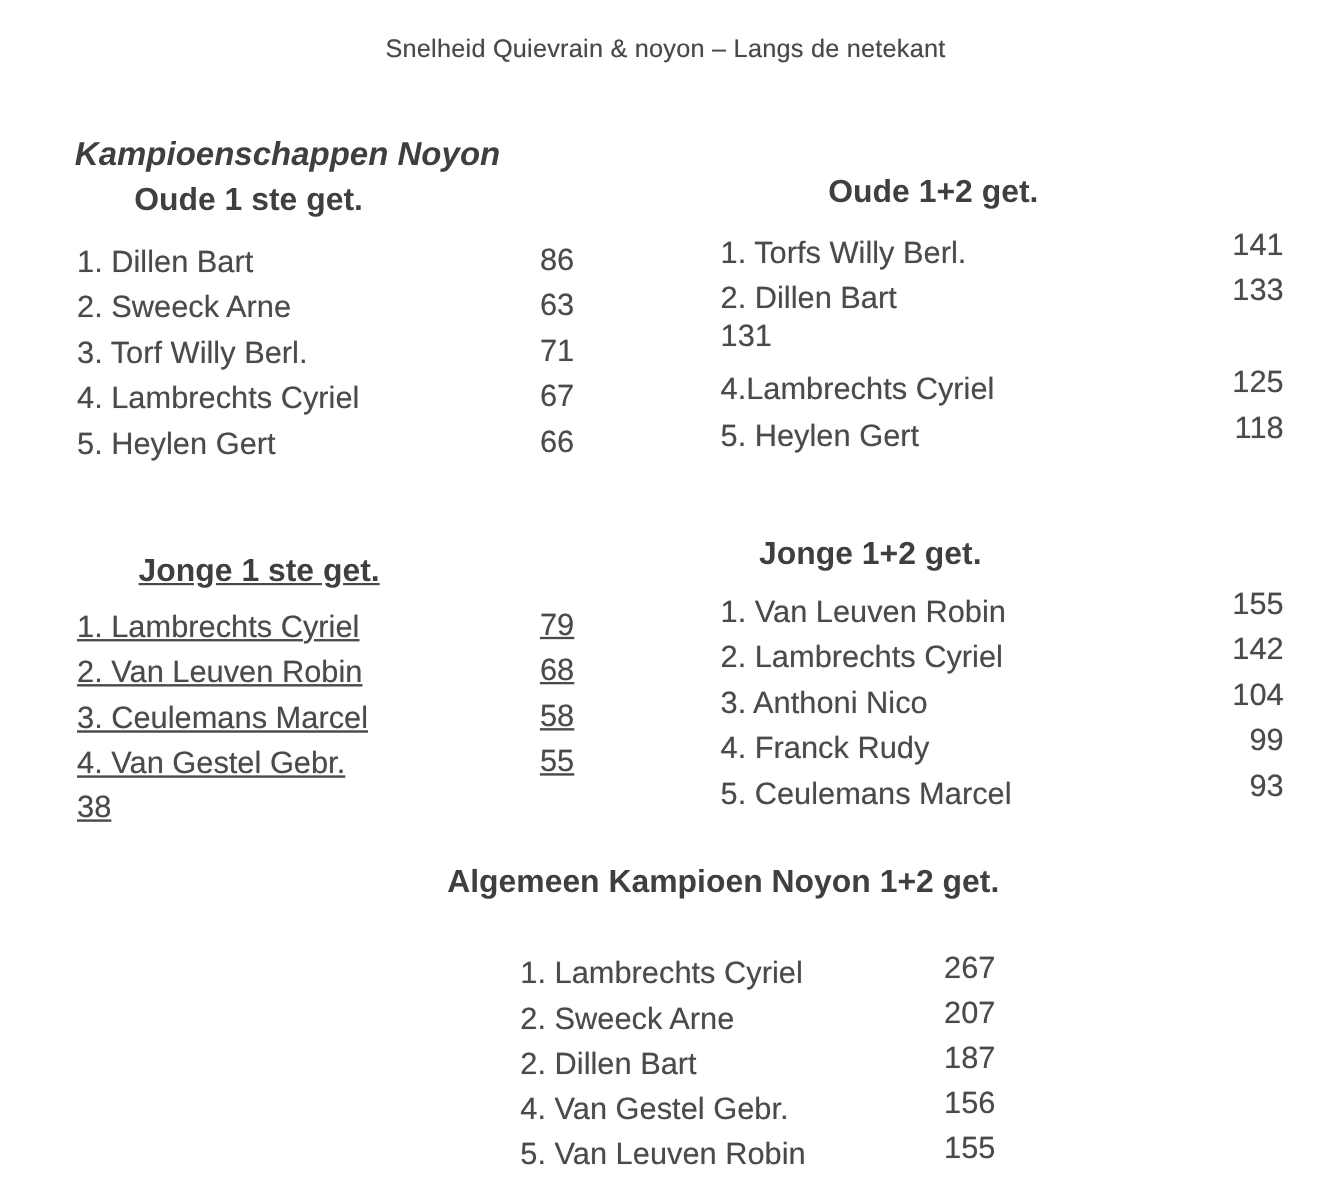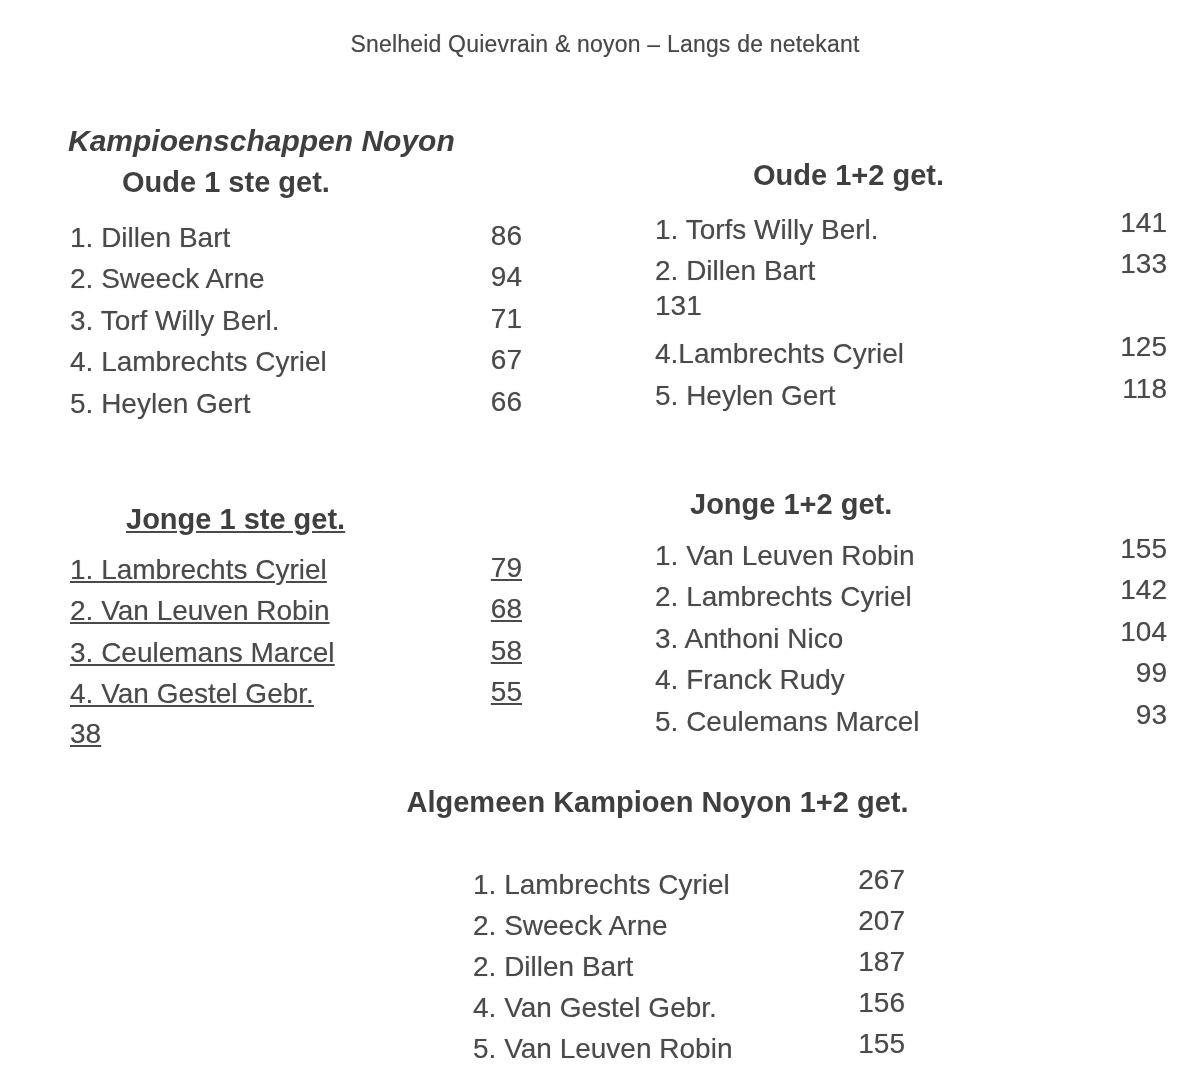--- a/index.html
+++ b/index.html
@@ -94,21 +94,21 @@
   <div class="main-heading">Kampioenschappen Noyon</div>
 
   <div class="list-section" id="sec-oude1">
     <div class="section-title">Oude 1 ste get.</div>
     <div class="row ink">
       <span class="name">1. Dillen Bart</span>
       <span class="score">86</span>
     </div>
     <div class="row ink">
       <span class="name">2. Sweeck Arne</span>
-      <span class="score">94</span>
+      <span class="score">63</span>
     </div>
     <div class="row ink">
       <span class="name">3. Torf Willy Berl.</span>
       <span class="score">71</span>
     </div>
     <div class="row ink">
       <span class="name">4. Lambrechts Cyriel</span>
       <span class="score">67</span>
     </div>
     <div class="row ink">

